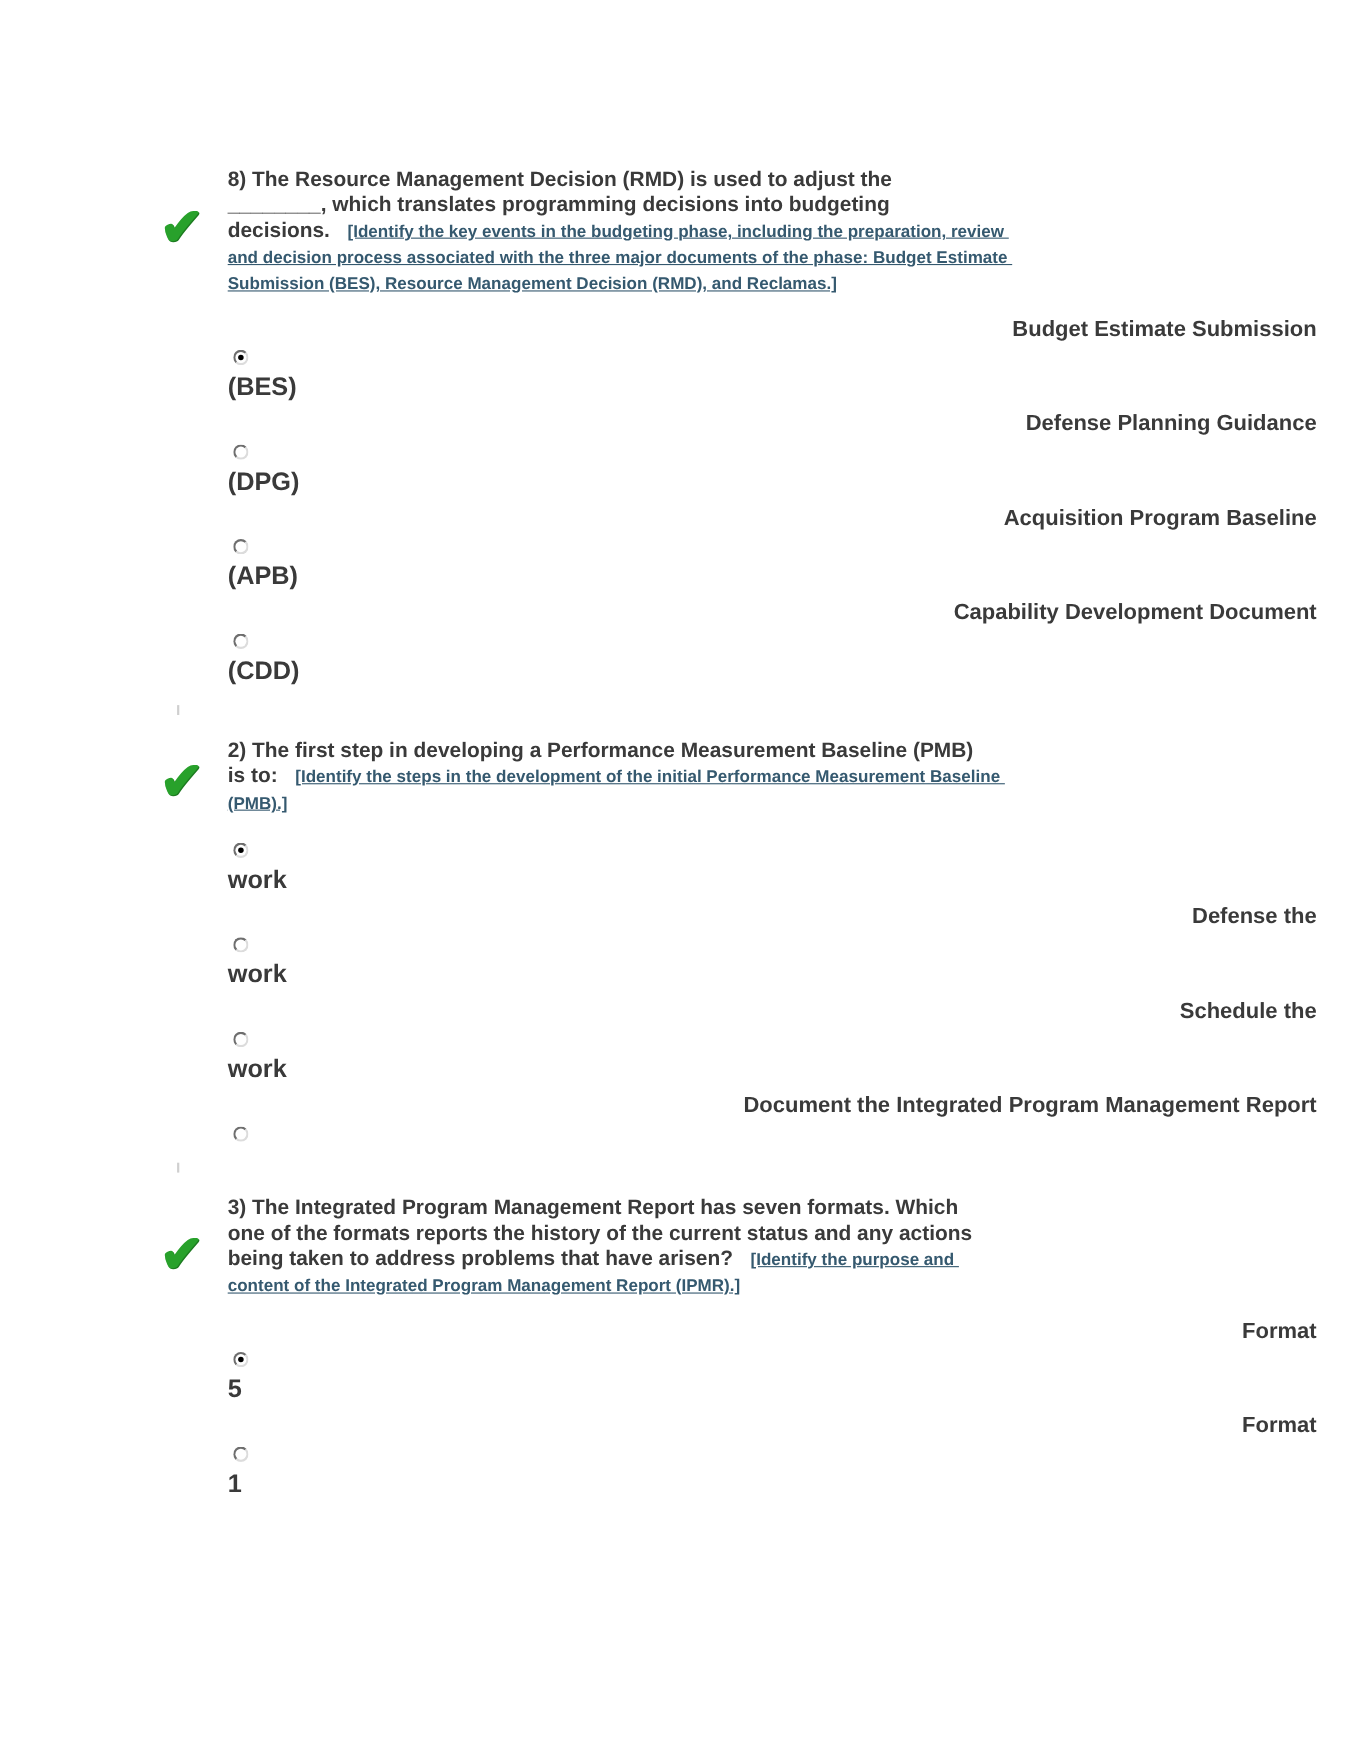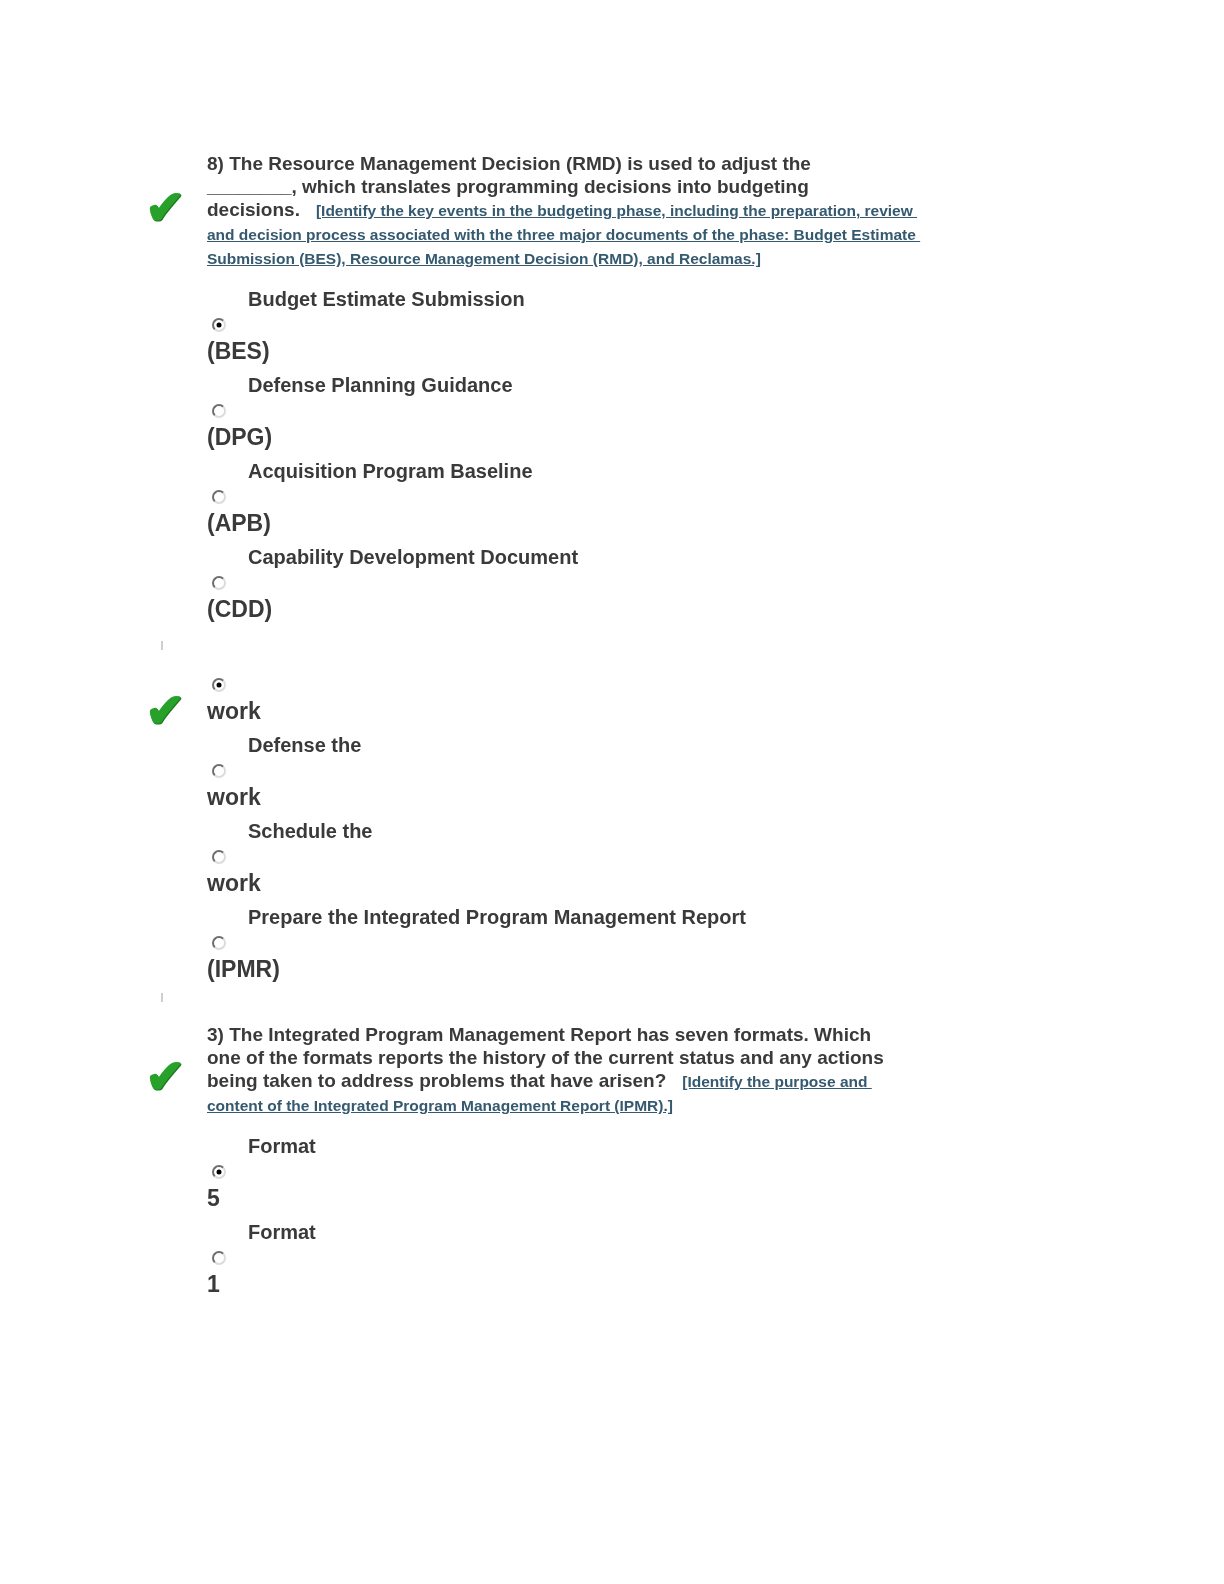--- a/index.html
+++ b/index.html
@@ -67,20 +67,21 @@
   }
 
   .options {
     margin-top: 17px;
   }
   .option { margin-bottom: 10px; }
   .opt-line1 {
     padding-left: 41px;
     font-size: 20px;
     line-height: 24px;
+    text-align: right;
   }
   .radio-row {
     height: 28px;
     display: flex;
     align-items: center;
     padding-left: 5px;
   }
   .radio {
     box-sizing: border-box;
     display: inline-block;
@@ -150,20 +151,23 @@
               <span class="radio"></span>
             </div>
           <div class="opt-line2">(CDD)</div>
         </div>
       </div>
     </section>
 
     <section class="question q2">
       <div class="faint-mark"></div>
       <span class="check">✔</span>
+      <p class="stem"><span>2) The first step in developing a Performance Measurement Baseline (PMB)
+is to:</span><a class="ref-link">[Identify the steps in the development of the initial Performance Measurement Baseline 
+(PMB).]</a></p>
       <div class="options">
         <div class="option">
           <div class="radio-row">
               <span class="radio selected"></span>
             </div>
           <div class="opt-line2">work</div>
         </div>
         <div class="option">
           <div class="opt-line1">Defense the</div>
           <div class="radio-row">
@@ -172,25 +176,24 @@
           <div class="opt-line2">work</div>
         </div>
         <div class="option">
           <div class="opt-line1">Schedule the</div>
           <div class="radio-row">
               <span class="radio"></span>
             </div>
           <div class="opt-line2">work</div>
         </div>
         <div class="option">
-          <div class="opt-line1">Prepare the Integrated Program Management Report</div>
-          <div class="radio-row">
-              <span class="radio"></span>
-            </div>
-          <div class="opt-line2">(IPMR)</div>
+          <div class="opt-line1">Document the Integrated Program Management Report</div>
+          <div class="radio-row">
+              <span class="radio"></span>
+            </div>
         </div>
       </div>
     </section>
 
     <section class="question q3">
       <div class="faint-mark"></div>
       <span class="check">✔</span>
       <p class="stem"><span>3) The Integrated Program Management Report has seven formats. Which
 one of the formats reports the history of the current status and any actions
 being taken to address problems that have arisen?</span><a class="ref-link">[Identify the purpose and 

